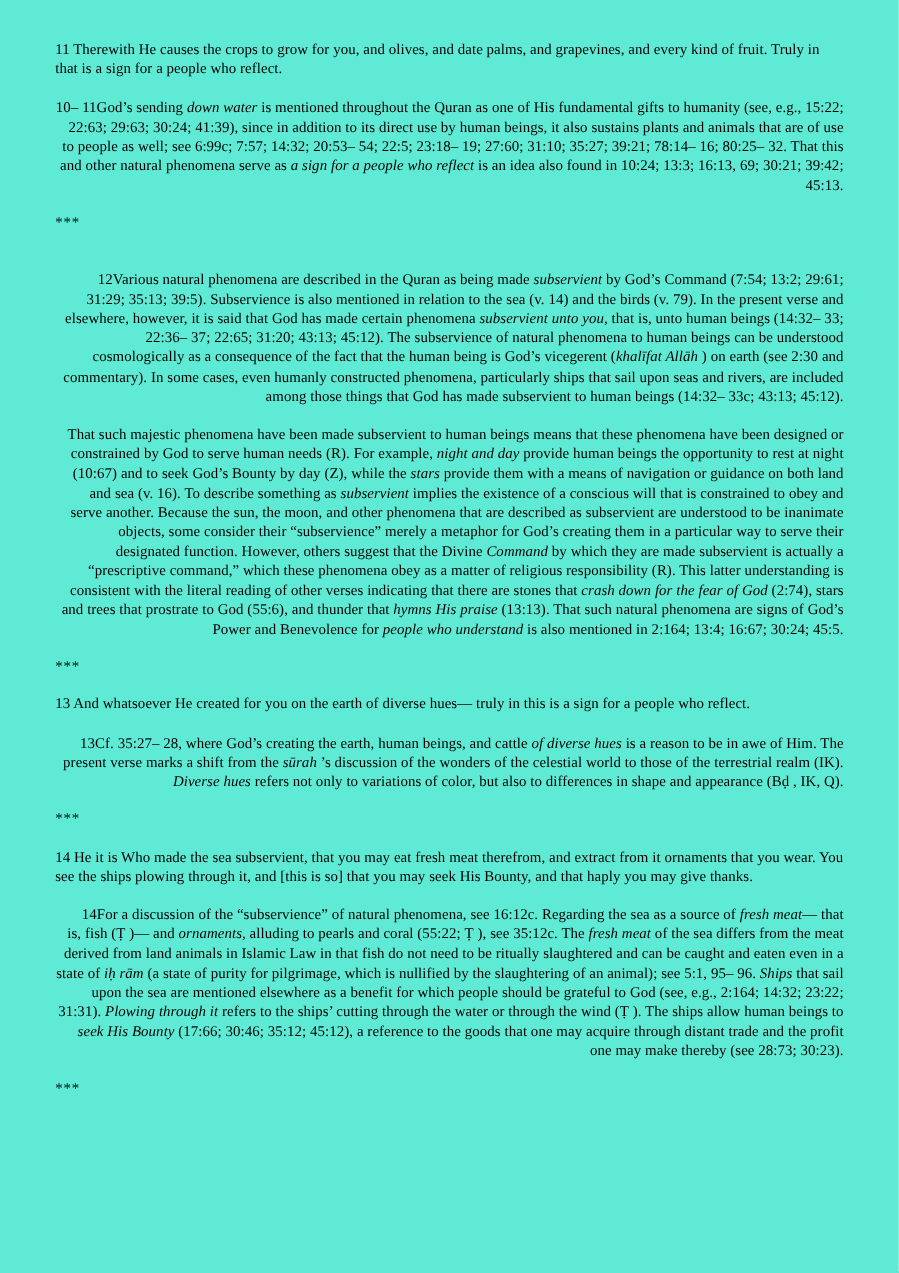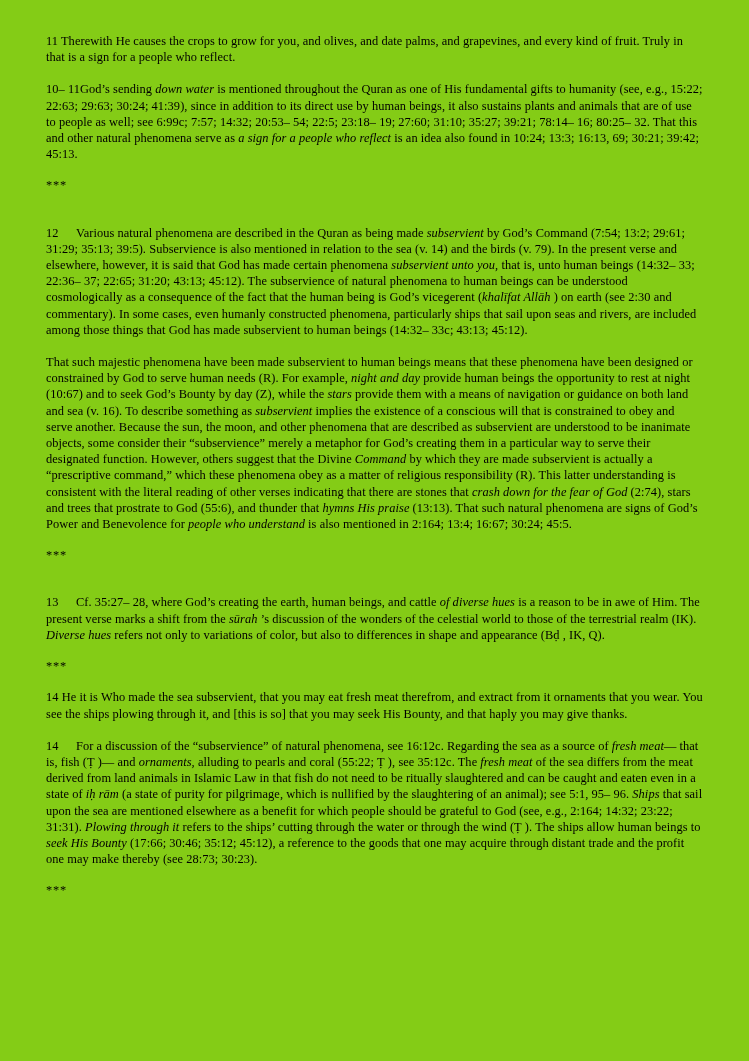--- a/index.html
+++ b/index.html
@@ -15,21 +15,21 @@
     font-family: "Liberation Serif", "DejaVu Serif", serif;
     color: #000000;
     -webkit-font-smoothing: none;
   }
   .page {
     position: relative;
     width: 749px;
     height: 1061px;
     box-sizing: border-box;
     padding: 33px 46px 0 46px;
-    background: #84cc16;
+    background: #5eead4;
   }
   .block {
     font-size: 12.4px;
     line-height: 16.2px;
     text-align: left;
     margin: 0;
     letter-spacing: 0.005em;
   }
   .verse {
     margin-bottom: 0;
@@ -39,20 +39,21 @@
   .sep {
     font-size: 12.4px;
     line-height: 16.2px;
     letter-spacing: 0.06em;
     margin: 0;
   }
   .commentary {
     font-size: 12.4px;
     line-height: 16.2px;
     margin: 0;
+    text-align: right;
   }
   .cnum {
     display: inline-block;
     min-width: 30px;
   }
   em, .it {
     font-style: italic;
   }
 </style>
 </head>
@@ -80,20 +81,21 @@
   <div class="gap-small"></div>
 
   <p class="block commentary"><span>That such majestic phenomena have been made subservient to human beings means that these phenomena have been designed or constrained by God to serve human needs (R). For example, </span><em>night and day</em><span> provide human beings the opportunity to rest at night (10:67) and to seek God’s Bounty by day (Z), while the </span><em>stars</em><span> provide them with a means of navigation or guidance on both land and sea (v. 16). To describe something as </span><em>subservient</em><span> implies the existence of a conscious will that is constrained to obey and serve another. Because the sun, the moon, and other phenomena that are described as subservient are understood to be inanimate objects, some consider their “subservience” merely a metaphor for God’s creating them in a particular way to serve their designated function. However, others suggest that the Divine </span><em>Command</em><span> by which they are made subservient is actually a “prescriptive command,” which these phenomena obey as a matter of religious responsibility (R). This latter understanding is consistent with the literal reading of other verses indicating that there are stones that </span><em>crash down for the fear of God</em><span> (2:74), stars and trees that prostrate to God (55:6), and thunder that </span><em>hymns His praise</em><span> (13:13). That such natural phenomena are signs of God’s Power and Benevolence for </span><em>people who understand</em><span> is also mentioned in 2:164; 13:4; 16:67; 30:24; 45:5.</span></p>
 
   <div class="gap-sep"></div>
 
   <p class="sep">***</p>
 
   <div class="gap-sep"></div>
 
+  <p class="block verse">13 And whatsoever He created for you on the earth of diverse hues— truly in this is a sign for a people who reflect.</p>
 
   <div class="gap-small"></div>
 
   <p class="block commentary"><span class="cnum">13</span><span>Cf. 35:27– 28, where God’s creating the earth, human beings, and cattle </span><em>of diverse hues</em><span> is a reason to be in awe of Him. The present verse marks a shift from the </span><em>sūrah</em><span> ’s discussion of the wonders of the celestial world to those of the terrestrial realm (IK). </span><em>Diverse hues</em><span> refers not only to variations of color, but also to differences in shape and appearance (Bḍ , IK, Q).</span></p>
 
   <div class="gap-sep"></div>
 
   <p class="sep">***</p>
 
   <div class="gap-sep"></div>

